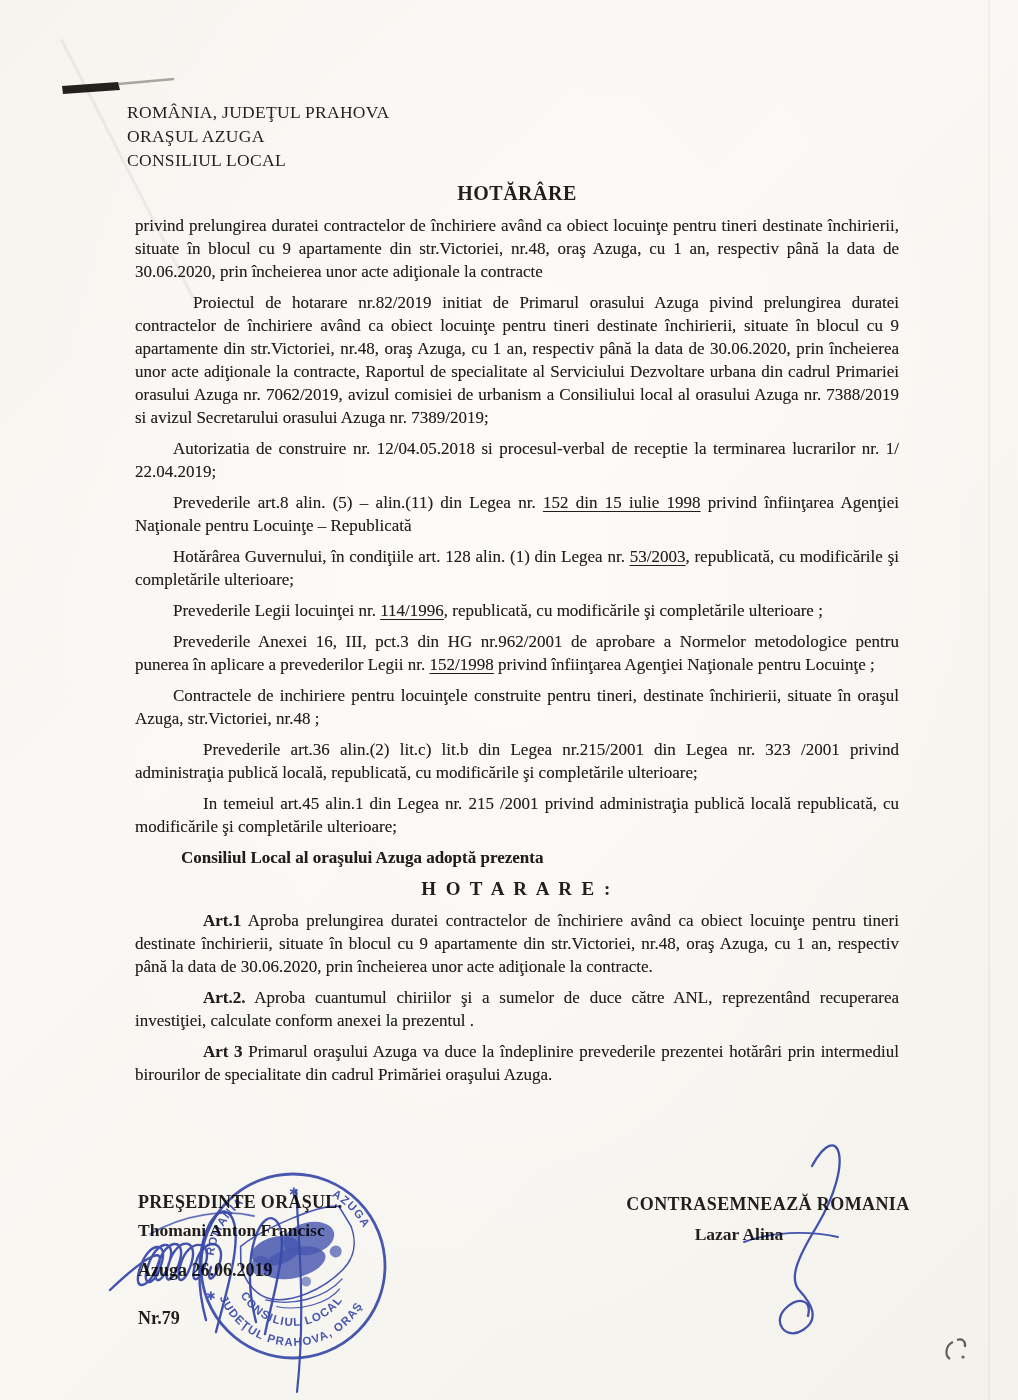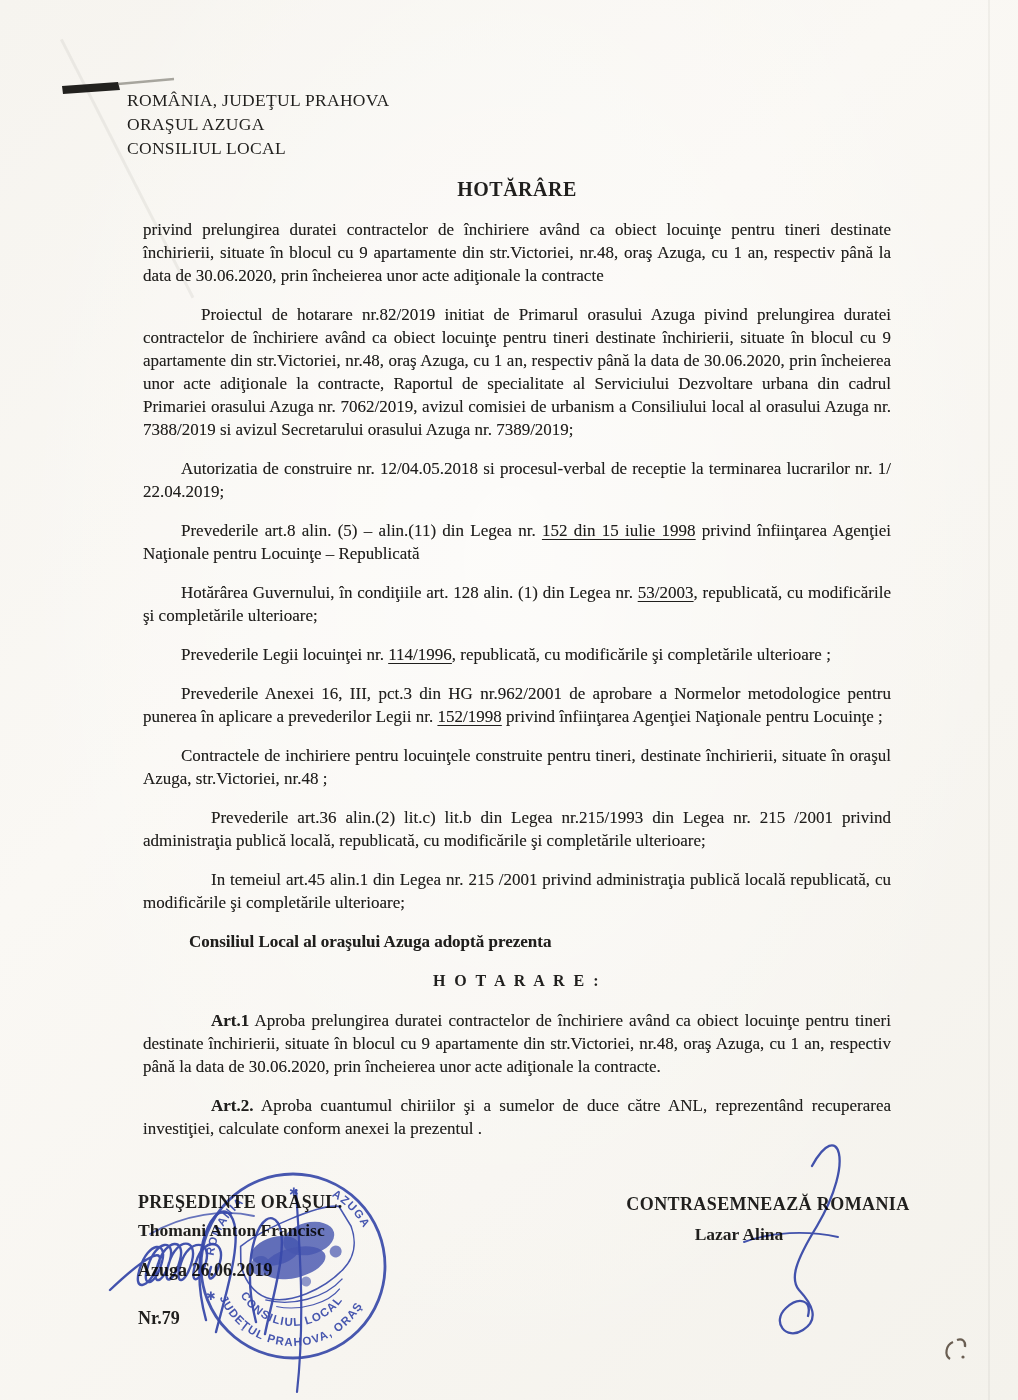--- a/index.html
+++ b/index.html
@@ -5,39 +5,39 @@
   html,body{margin:0;padding:0;background:#e8e6e2;}
   .page{
     position:relative;width:1018px;height:1400px;margin:0 auto;overflow:hidden;
     background:
       radial-gradient(ellipse at 50% 40%, rgba(255,255,255,.55), rgba(0,0,0,0) 70%),
       linear-gradient(135deg,#f6f4ef 0%,#faf8f4 38%,#f4f2ec 100%);
     font-family:"Liberation Serif","DejaVu Serif",serif;
     color:#201f1d;
   }
   .page *{box-sizing:border-box;}
-  .content{position:absolute;left:127px;top:88px;width:780px;}
-  .content p,.content h1,.content h2{margin:16px;padding:0;}
+  .content{position:absolute;left:127px;top:100px;width:780px;}
+  .content p,.content h1,.content h2{margin:8px;padding:0;}
   .hdr-line{font-size:17.5px;line-height:24px;letter-spacing:.3px;}
   .doc-title{
     text-align:center;font-weight:bold;font-size:20px;line-height:26px;
     letter-spacing:.5px;padding-right:88px;margin-top:2px;
   }
   .body-text{
     font-size:17px;line-height:23px;text-align:justify;
     text-shadow:0 0 .5px rgba(45,42,38,.45);
   }
   .subtitle{margin-top:1px;}
   .having-regard{margin-top:20px;text-indent:58px;}
   .ind-sm{text-indent:38px;}
   .ind-md{text-indent:58px;}
   .ind-lg{text-indent:68px;}
   .adoption{font-weight:bold;text-indent:46px;}
   .decision-heading{
-    text-align:center;font-weight:bold;font-size:16px;line-height:24px;
+    text-align:center;font-weight:bold;font-size:19px;line-height:24px;
     letter-spacing:2.5px;padding-right:95px;margin:26px 0 26px 0;
   }
   .article{margin-top:24px;}
   .article-first{margin-top:0;}
   .u{text-decoration:underline;text-underline-offset:3px;}
   .b{font-weight:bold;}
   .sig-president{position:absolute;left:138px;top:1190px;font-weight:bold;}
   .sig-president .role{font-size:18px;line-height:24px;letter-spacing:.3px;}
   .sig-president .name{font-size:17.5px;line-height:24px;margin-top:4px;}
   .sig-secretary{position:absolute;left:620px;top:1192px;width:296px;text-align:center;font-weight:bold;}
@@ -78,29 +78,30 @@
     <p class="body-text subtitle">privind prelungirea duratei contractelor de închiriere având ca obiect locuinţe pentru tineri destinate închirierii,  situate în blocul cu 9 apartamente din str.Victoriei, nr.48, oraş Azuga, cu 1 an, respectiv până la data de 30.06.2020, prin încheierea unor acte adiţionale la contracte</p>
 
 
     <p class="body-text ind-md"><span>Proiectul de hotarare nr.82/2019 initiat de Primarul orasului Azuga pivind prelungirea duratei contractelor de închiriere având ca obiect locuinţe pentru tineri destinate închirierii,  situate în blocul cu 9 apartamente din str.Victoriei, nr.48, oraş Azuga, cu 1 an, respectiv până la data de 30.06.2020, prin încheierea unor acte adiţionale la contracte, Raportul de specialitate al Serviciului Dezvoltare urbana din cadrul Primariei orasului Azuga nr. 7062/2019, avizul comisiei de urbanism a Consiliului local al orasului Azuga nr. 7388/2019 si avizul Secretarului orasului Azuga nr. 7389/2019;</span></p>
     <p class="body-text ind-sm"><span>Autorizatia de construire nr. 12/04.05.2018  si  procesul-verbal de receptie la terminarea lucrarilor nr.  1/ 22.04.2019;</span></p>
     <p class="body-text ind-sm"><span>Prevederile art.8 alin. (5) – alin.(11) din Legea  nr. </span><span class="u">152 din 15 iulie 1998</span><span> privind înfiinţarea Agenţiei Naţionale pentru Locuinţe – Republicată</span></p>
     <p class="body-text ind-sm"><span>Hotărârea Guvernului, în condiţiile art. 128 alin. (1) din Legea nr. </span><span class="u">53/2003</span><span>, republicată, cu modificările şi completările ulterioare;</span></p>
     <p class="body-text ind-sm"><span>Prevederile Legii locuinţei nr. </span><span class="u">114/1996</span><span>, republicată, cu modificările şi completările ulterioare ;</span></p>
     <p class="body-text ind-sm"><span>Prevederile Anexei 16, III, pct.3 din HG nr.962/2001 de aprobare a Normelor metodologice pentru punerea în aplicare a prevederilor Legii nr. </span><span class="u">152/1998</span><span> privind înfiinţarea Agenţiei Naţionale pentru Locuinţe ;</span></p>
     <p class="body-text ind-sm"><span>Contractele de inchiriere pentru locuinţele construite pentru tineri, destinate închirierii, situate în oraşul Azuga, str.Victoriei, nr.48 ;</span></p>
-    <p class="body-text ind-lg"><span>Prevederile art.36 alin.(2) lit.c) lit.b din Legea nr.215/1993 din Legea nr. 215 /2001 privind administraţia publică locală, republicată, cu modificările şi completările ulterioare;</span></p>
+    <p class="body-text ind-lg"><span>Prevederile art.36 alin.(2) lit.c) lit.b din Legea nr.215/2001 din Legea nr. 323 /2001 privind administraţia publică locală, republicată, cu modificările şi completările ulterioare;</span></p>
     <p class="body-text ind-lg"><span>In temeiul art.45 alin.1 din Legea nr. 215 /2001 privind administraţia publică locală republicată, cu modificările şi completările ulterioare;</span></p>
 
     <p class="body-text adoption">Consiliul Local al oraşului Azuga adoptă prezenta</p>
 
     <h2 class="decision-heading">H O T A R A R E :</h2>
 
     <p class="body-text ind-lg article article-first"><span class="b">Art.1</span><span> Aproba  prelungirea duratei contractelor de închiriere având ca obiect locuinţe pentru tineri destinate închirierii,  situate în blocul cu 9 apartamente din str.Victoriei, nr.48, oraş Azuga, cu 1 an, respectiv până la data de 30.06.2020, prin încheierea unor acte adiţionale la contracte.</span></p>
     <p class="body-text ind-lg article"><span class="b">Art.2.</span><span> Aproba cuantumul chiriilor şi a sumelor de duce  către ANL, reprezentând recuperarea investiţiei,  calculate conform anexei la prezentul .</span></p>
+    <p class="body-text ind-lg article"><span class="b">Art 3</span><span> Primarul oraşului Azuga va duce la îndeplinire prevederile prezentei hotărâri prin intermediul birourilor de specialitate din cadrul Primăriei oraşului Azuga.</span></p>
   </div>
 
   <div class="sig-president">
     <div class="role">PREŞEDINTE ORAŞUL.</div>
     <div class="name">Thomani Anton Francisc</div>
   </div>
 
   <div class="sig-secretary">
     <div class="role">CONTRASEMNEAZĂ  ROMANIA</div>
     <div class="name">Lazar Alina</div>

